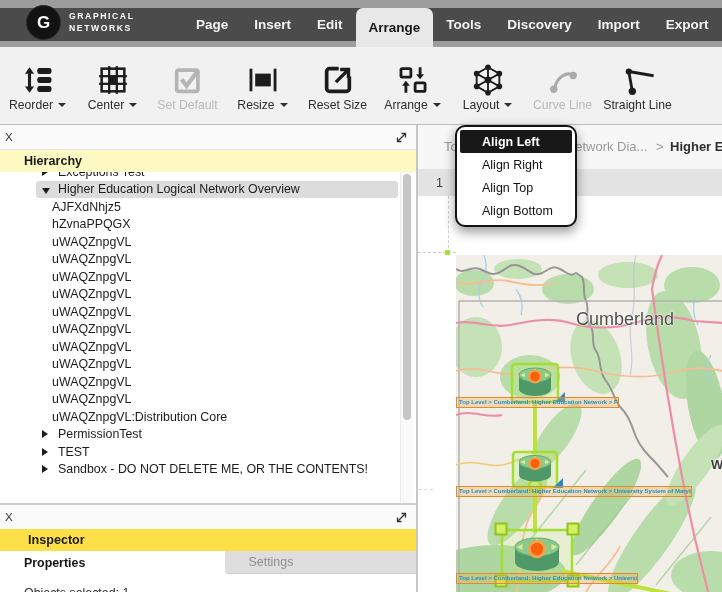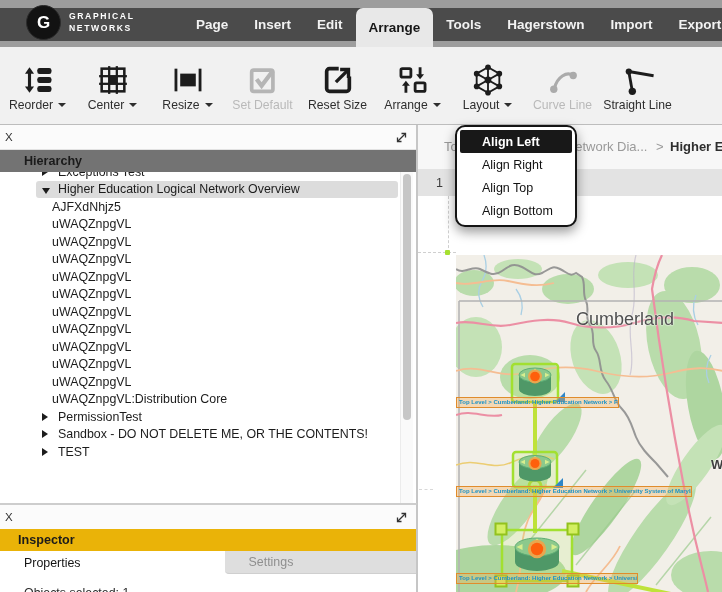--- a/index.html
+++ b/index.html
@@ -27,42 +27,42 @@
   .titem.disabled .tlabel{color:#b9b9b9;}
   .dd{width:0;height:0;border:4px solid transparent;border-top-color:currentColor;margin-left:5px;transform:translateY(2px);}
 
   
   .hier-panel{position:absolute;left:0;top:125px;width:417px;height:378px;background:#fff;
               border-right:1px solid #c6c6c6;box-sizing:border-box;}
   .panel-subhead{position:absolute;left:0;top:0;width:100%;height:25px;background:#fbfbfb;
                  border-bottom:1px solid #e2e2e2;box-sizing:border-box;}
   .panel-x{position:absolute;left:5px;top:5px;font-size:11.5px;color:#333;line-height:14px;}
   .panel-expand{position:absolute;right:8px;top:5px;}
-  .panel-title{position:absolute;left:0;top:25px;width:100%;height:22px;background:#737373;
+  .panel-title{position:absolute;left:0;top:25px;width:100%;height:22px;background:#fef9c3;
                font-size:12.6px;font-weight:bold;color:#1b1b1b;line-height:22px;padding-left:24px;box-sizing:border-box;}
   .tree{position:absolute;left:0;top:47px;width:100%;height:406px;overflow:hidden;text-align:right;}
   .treelist{position:absolute;left:0;top:-9px;width:100%;}
   .trow{height:17.5px;display:flex;align-items:center;position:relative;font-size:12.4px;color:#1c1c1c;white-space:nowrap;}
   .trow.root .lbl{margin-left:58px;position:relative;z-index:2;}
   .trow.child .lbl{margin-left:52px;position:relative;z-index:2;}
   .caret{position:absolute;left:42px;width:0;height:0;z-index:2;}
   .caret.right{border-left:6px solid #1c1c1c;border-top:4.5px solid transparent;border-bottom:4.5px solid transparent;}
   .caret.down{border-top:6px solid #1c1c1c;border-left:4.5px solid transparent;border-right:4.5px solid transparent;top:7px;}
   .trow.selected::before{content:"";position:absolute;left:36px;right:18px;top:0;bottom:0;background:#dcdcdc;border-radius:3px;z-index:1;}
   .scrolltrack{position:absolute;right:3px;top:47px;width:12px;height:331px;background:#fafafa;border-left:1px solid #ececec;}
   .scrollthumb{position:absolute;left:2px;top:2px;width:8px;height:246px;background:#c6c6c6;border-radius:4px;}
 
   .insp-panel{position:absolute;left:0;top:503px;width:417px;height:89px;background:#fff;
               border-right:1px solid #c6c6c6;border-top:2px solid #cdcdcd;box-sizing:border-box;}
   .insp-sub{position:absolute;left:0;top:0;width:100%;height:24px;background:#fbfbfb;}
-  .insp-title{position:absolute;left:0;top:24px;width:100%;height:22px;background:#eab308;
-              font-size:12.6px;font-weight:bold;color:#1b1b1b;line-height:22px;padding-left:18px;box-sizing:border-box;}
+  .insp-title{position:absolute;left:0;top:24px;width:100%;height:22px;background:#fde047;
+              font-size:12.6px;font-weight:bold;color:#1b1b1b;line-height:22px;padding-left:28px;box-sizing:border-box;}
   .tabs{position:absolute;left:0;top:46px;width:100%;height:23px;display:flex;}
   .tab{height:23px;font-size:12.4px;display:flex;align-items:center;padding-left:24px;box-sizing:border-box;}
-  .tab.active{width:242px;background:#fff;font-weight:normal;color:#141414;}
+  .tab.active{width:242px;background:#fff;font-weight:bold;color:#141414;}
   .tab.inactive{width:206px;background:#dedede;color:#8f8f8f;border-bottom:1px solid #cfcfcf;border-radius:0 0 0 4px;}
   .insp-status{position:absolute;left:24px;top:81px;font-size:12.4px;color:#2a2a2a;}
 
   
   .rightarea{position:absolute;left:417px;top:125px;width:305px;height:467px;overflow:hidden;
              border-left:1px solid #c6c6c6;box-sizing:border-box;background:#fff;}
   .crumbbar{position:absolute;left:0;top:0;width:100%;height:45px;background:#f7f7f7;border-bottom:1px solid #e3e3e3;box-sizing:border-box;}
   .crumb{position:absolute;top:0;line-height:44px;font-size:13px;color:#9a9a9a;white-space:nowrap;}
   .crumb.bold{color:#2e2e2e;font-weight:bold;}
   .pagestrip{position:absolute;left:0;top:45px;width:100%;height:26px;background:#e3e3e3;}
@@ -101,21 +101,21 @@
       <div>GRAPHICAL</div>
       <div>NETWORKS</div>
     </div>
   </div>
   <div class="menubar">
     <div class="menu">Page</div>
     <div class="menu">Insert</div>
     <div class="menu">Edit</div>
     <div class="menu active">Arrange</div>
     <div class="menu">Tools</div>
-    <div class="menu">Hagerstown</div>
+    <div class="menu">Discovery</div>
     <div class="menu">Import</div>
     <div class="menu">Export</div>
     <div class="menu">Ipam</div>
 
   </div>
 </div>
 
 <div class="toolbar">
 
   <div class="titem">
@@ -145,43 +145,43 @@
         <line x1="2.2" y1="14.7" x2="21.8" y2="14.7" stroke="#1c1c1c" stroke-width="1.6"></line>
         <rect x="9.3" y="9.3" width="5.4" height="5.4" fill="#1c1c1c"></rect>
       </svg>
     </span>
     <span class="tlabel">
         <span>Center</span>
         <span class="dd"></span>
       </span>
   </div>
 
+  <div class="titem disabled">
+    <span class="ticon">
+      <svg width="34" height="34" viewBox="0 0 24 24">
+        <rect x="4" y="5" width="15" height="15" rx="1.5" fill="none" stroke="#b5b5b5" stroke-width="2.6"></rect>
+        <path d="M7.5 11.5 L11 16 L19 5.5" fill="none" stroke="#b5b5b5" stroke-width="3"></path>
+      </svg>
+    </span>
+    <span class="tlabel">
+        <span>Set Default</span>
+      </span>
+  </div>
+
   <div class="titem">
     <span class="ticon">
       <svg width="34" height="34" viewBox="0 0 24 24">
         <line x1="3.5" y1="4" x2="3.5" y2="20" stroke="#1c1c1c" stroke-width="2"></line>
         <line x1="20.5" y1="4" x2="20.5" y2="20" stroke="#1c1c1c" stroke-width="2"></line>
         <rect x="6.5" y="7.5" width="11" height="9" fill="#1c1c1c"></rect>
       </svg>
     </span>
     <span class="tlabel">
         <span>Resize</span>
         <span class="dd"></span>
-      </span>
-  </div>
-
-  <div class="titem disabled">
-    <span class="ticon">
-      <svg width="34" height="34" viewBox="0 0 24 24">
-        <rect x="4" y="5" width="15" height="15" rx="1.5" fill="none" stroke="#b5b5b5" stroke-width="2.6"></rect>
-        <path d="M7.5 11.5 L11 16 L19 5.5" fill="none" stroke="#b5b5b5" stroke-width="3"></path>
-      </svg>
-    </span>
-    <span class="tlabel">
-        <span>Set Default</span>
       </span>
   </div>
 
   <div class="titem">
     <span class="ticon">
       <svg width="34" height="34" viewBox="0 0 24 24">
         <rect x="4" y="4" width="16" height="16" rx="2" fill="none" stroke="#1c1c1c" stroke-width="2.6"></rect>
         <rect x="12.5" y="0.5" width="11" height="9" fill="#f1f1f1"></rect>
         <line x1="10.5" y1="13.5" x2="19" y2="5" stroke="#1c1c1c" stroke-width="2.4"></line>
         <path d="M13.5 4.6 H19.4 V10.5" fill="none" stroke="#1c1c1c" stroke-width="2.4"></path>
@@ -284,20 +284,23 @@
           <span class="lbl">Exceptions Test</span>
         </div>
       <div class="trow root selected">
           <span class="caret down"></span>
           <span class="lbl">Higher Education Logical Network Overview</span>
         </div>
       <div class="trow child">
           <span class="lbl">AJFXdNhjz5</span>
         </div>
       <div class="trow child">
+          <span class="lbl">hZvnaPPQGX</span>
+        </div>
+      <div class="trow child">
           <span class="lbl">uWAQZnpgVL</span>
         </div>
       <div class="trow child">
           <span class="lbl">uWAQZnpgVL</span>
         </div>
       <div class="trow child">
           <span class="lbl">uWAQZnpgVL</span>
         </div>
       <div class="trow child">
           <span class="lbl">uWAQZnpgVL</span>
@@ -322,25 +325,25 @@
         </div>
       <div class="trow child">
           <span class="lbl">uWAQZnpgVL:Distribution Core</span>
         </div>
       <div class="trow root">
           <span class="caret right"></span>
           <span class="lbl">PermissionTest</span>
         </div>
       <div class="trow root">
           <span class="caret right"></span>
-          <span class="lbl">Sandbox - DO NOT DELETE ME, OR THE CONTENTS!</span>
+          <span class="lbl">TEST</span>
         </div>
       <div class="trow root">
           <span class="caret right"></span>
-          <span class="lbl">TEST</span>
+          <span class="lbl">Sandbox - DO NOT DELETE ME, OR THE CONTENTS!</span>
         </div>
     </div>
   </div>
   <div class="scrolltrack">
     <div class="scrollthumb"></div>
   </div>
 </div>
 
 <div class="insp-panel">
   <div class="insp-sub">

